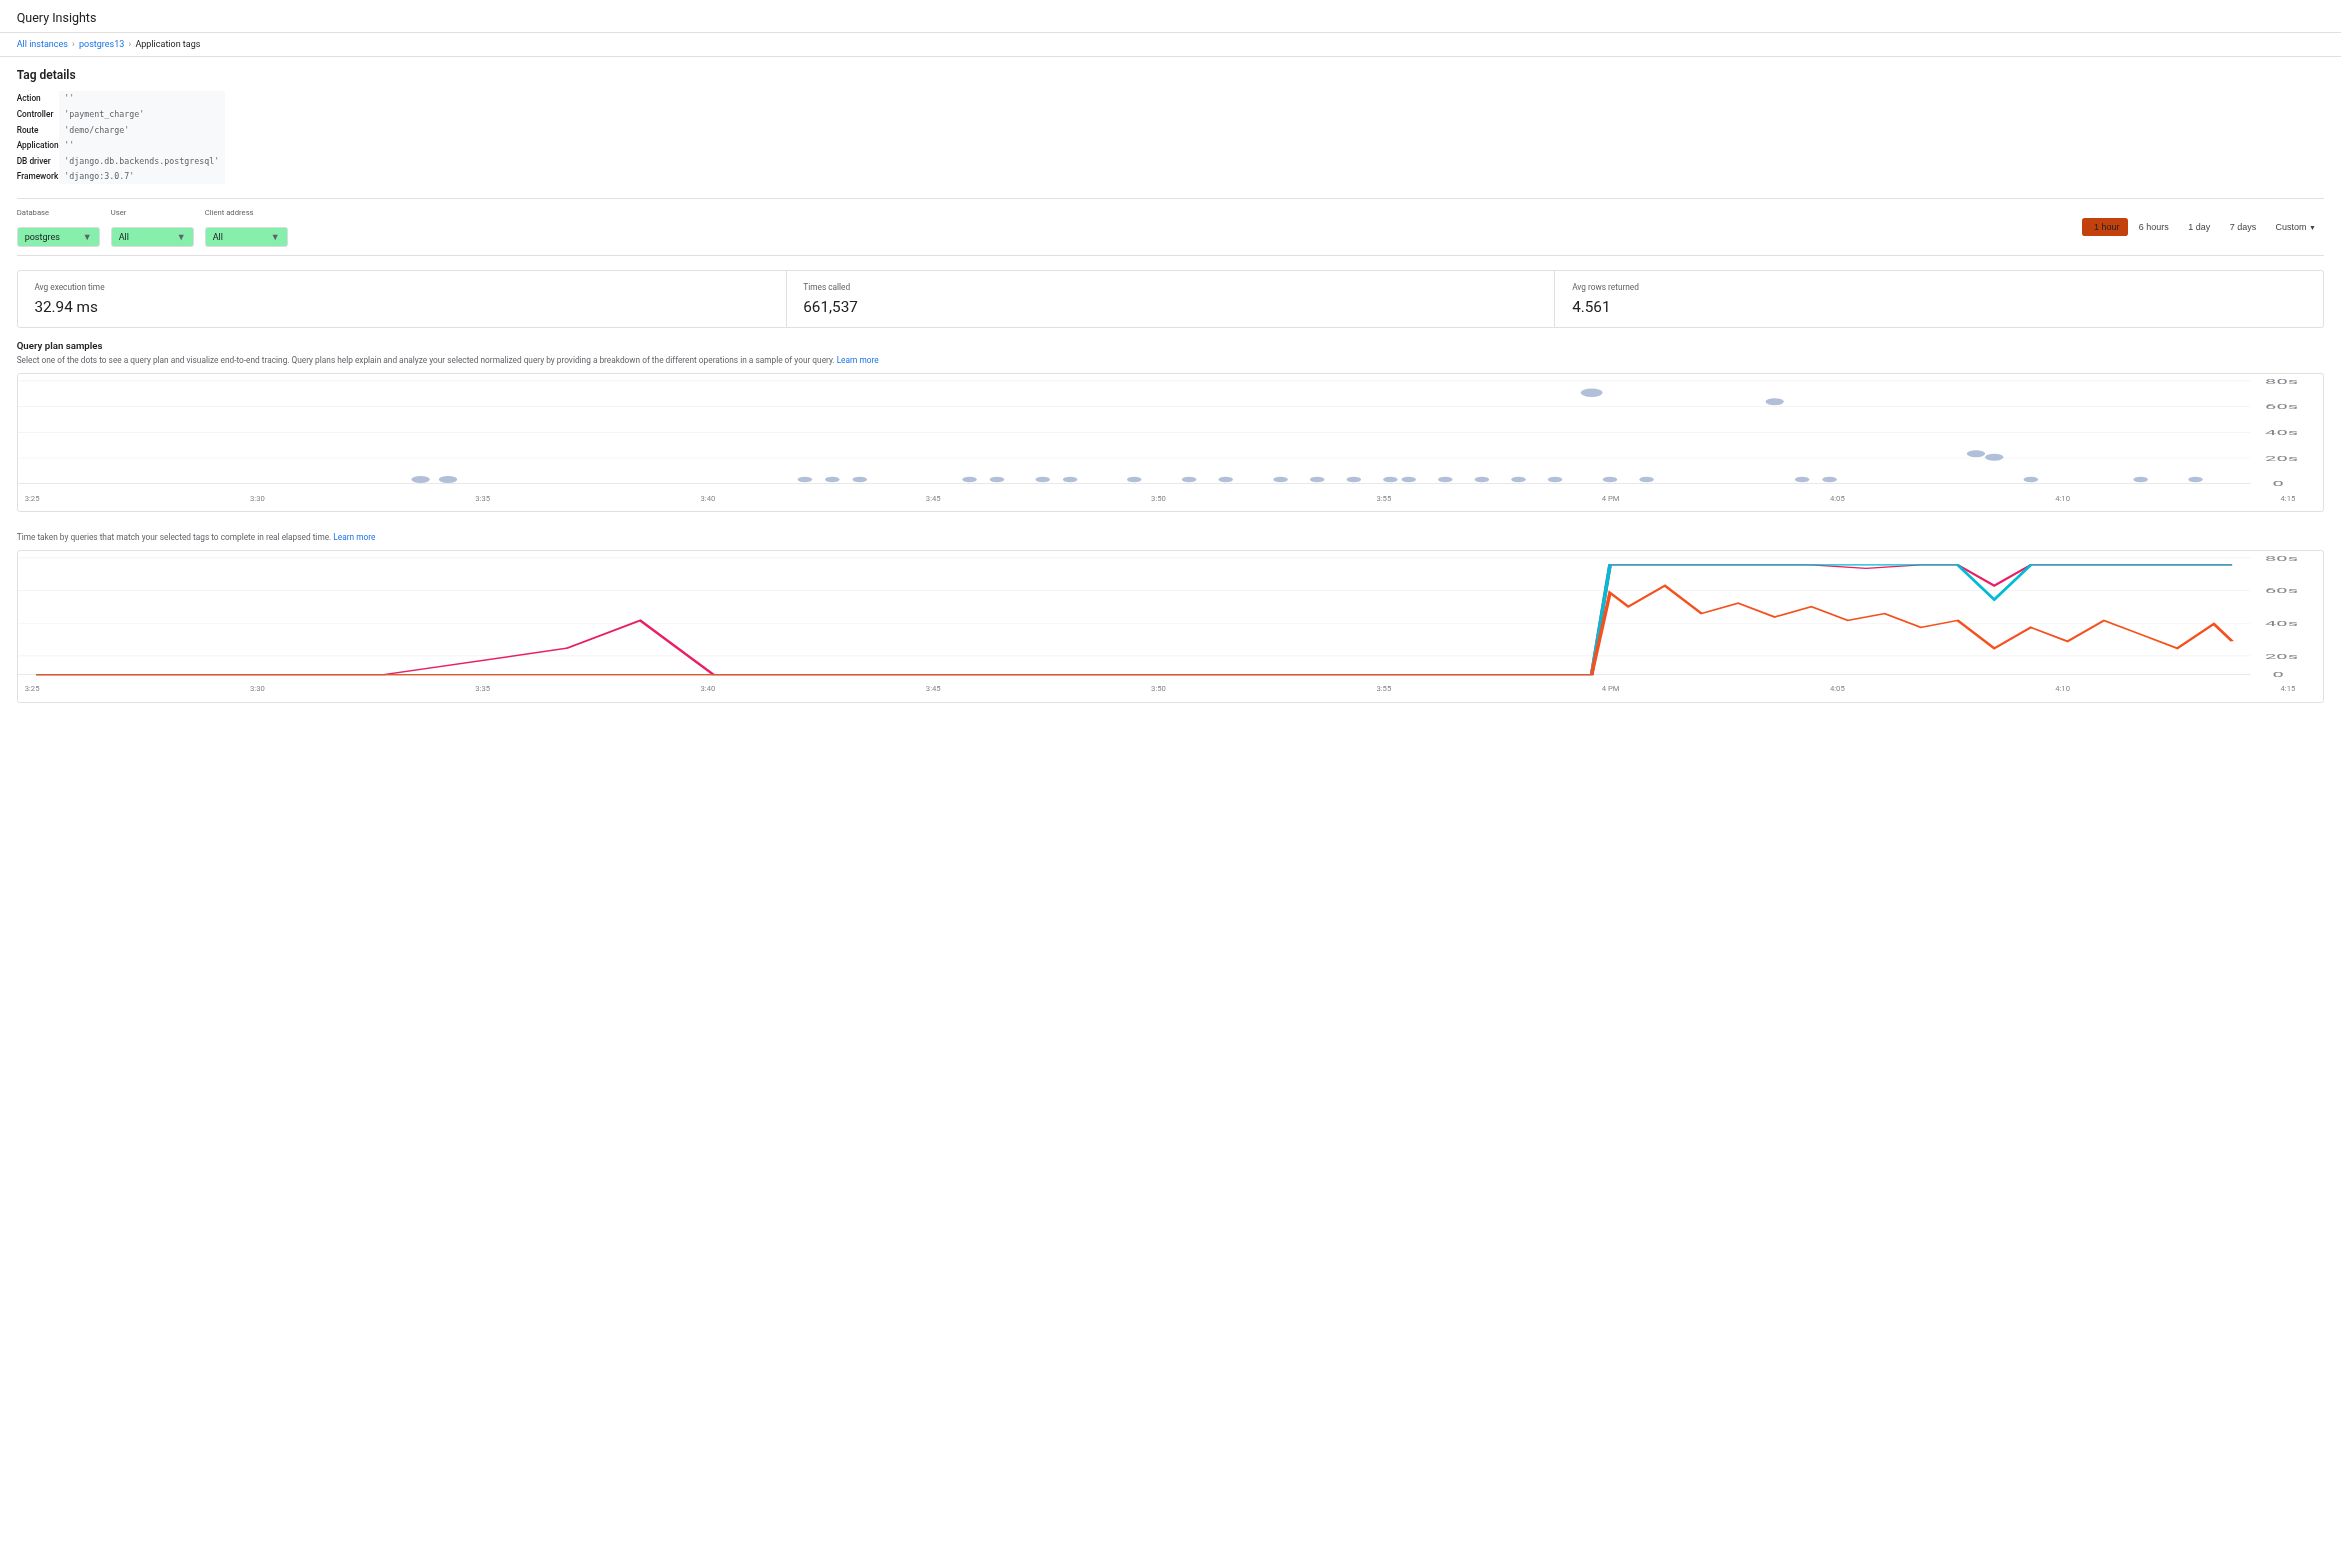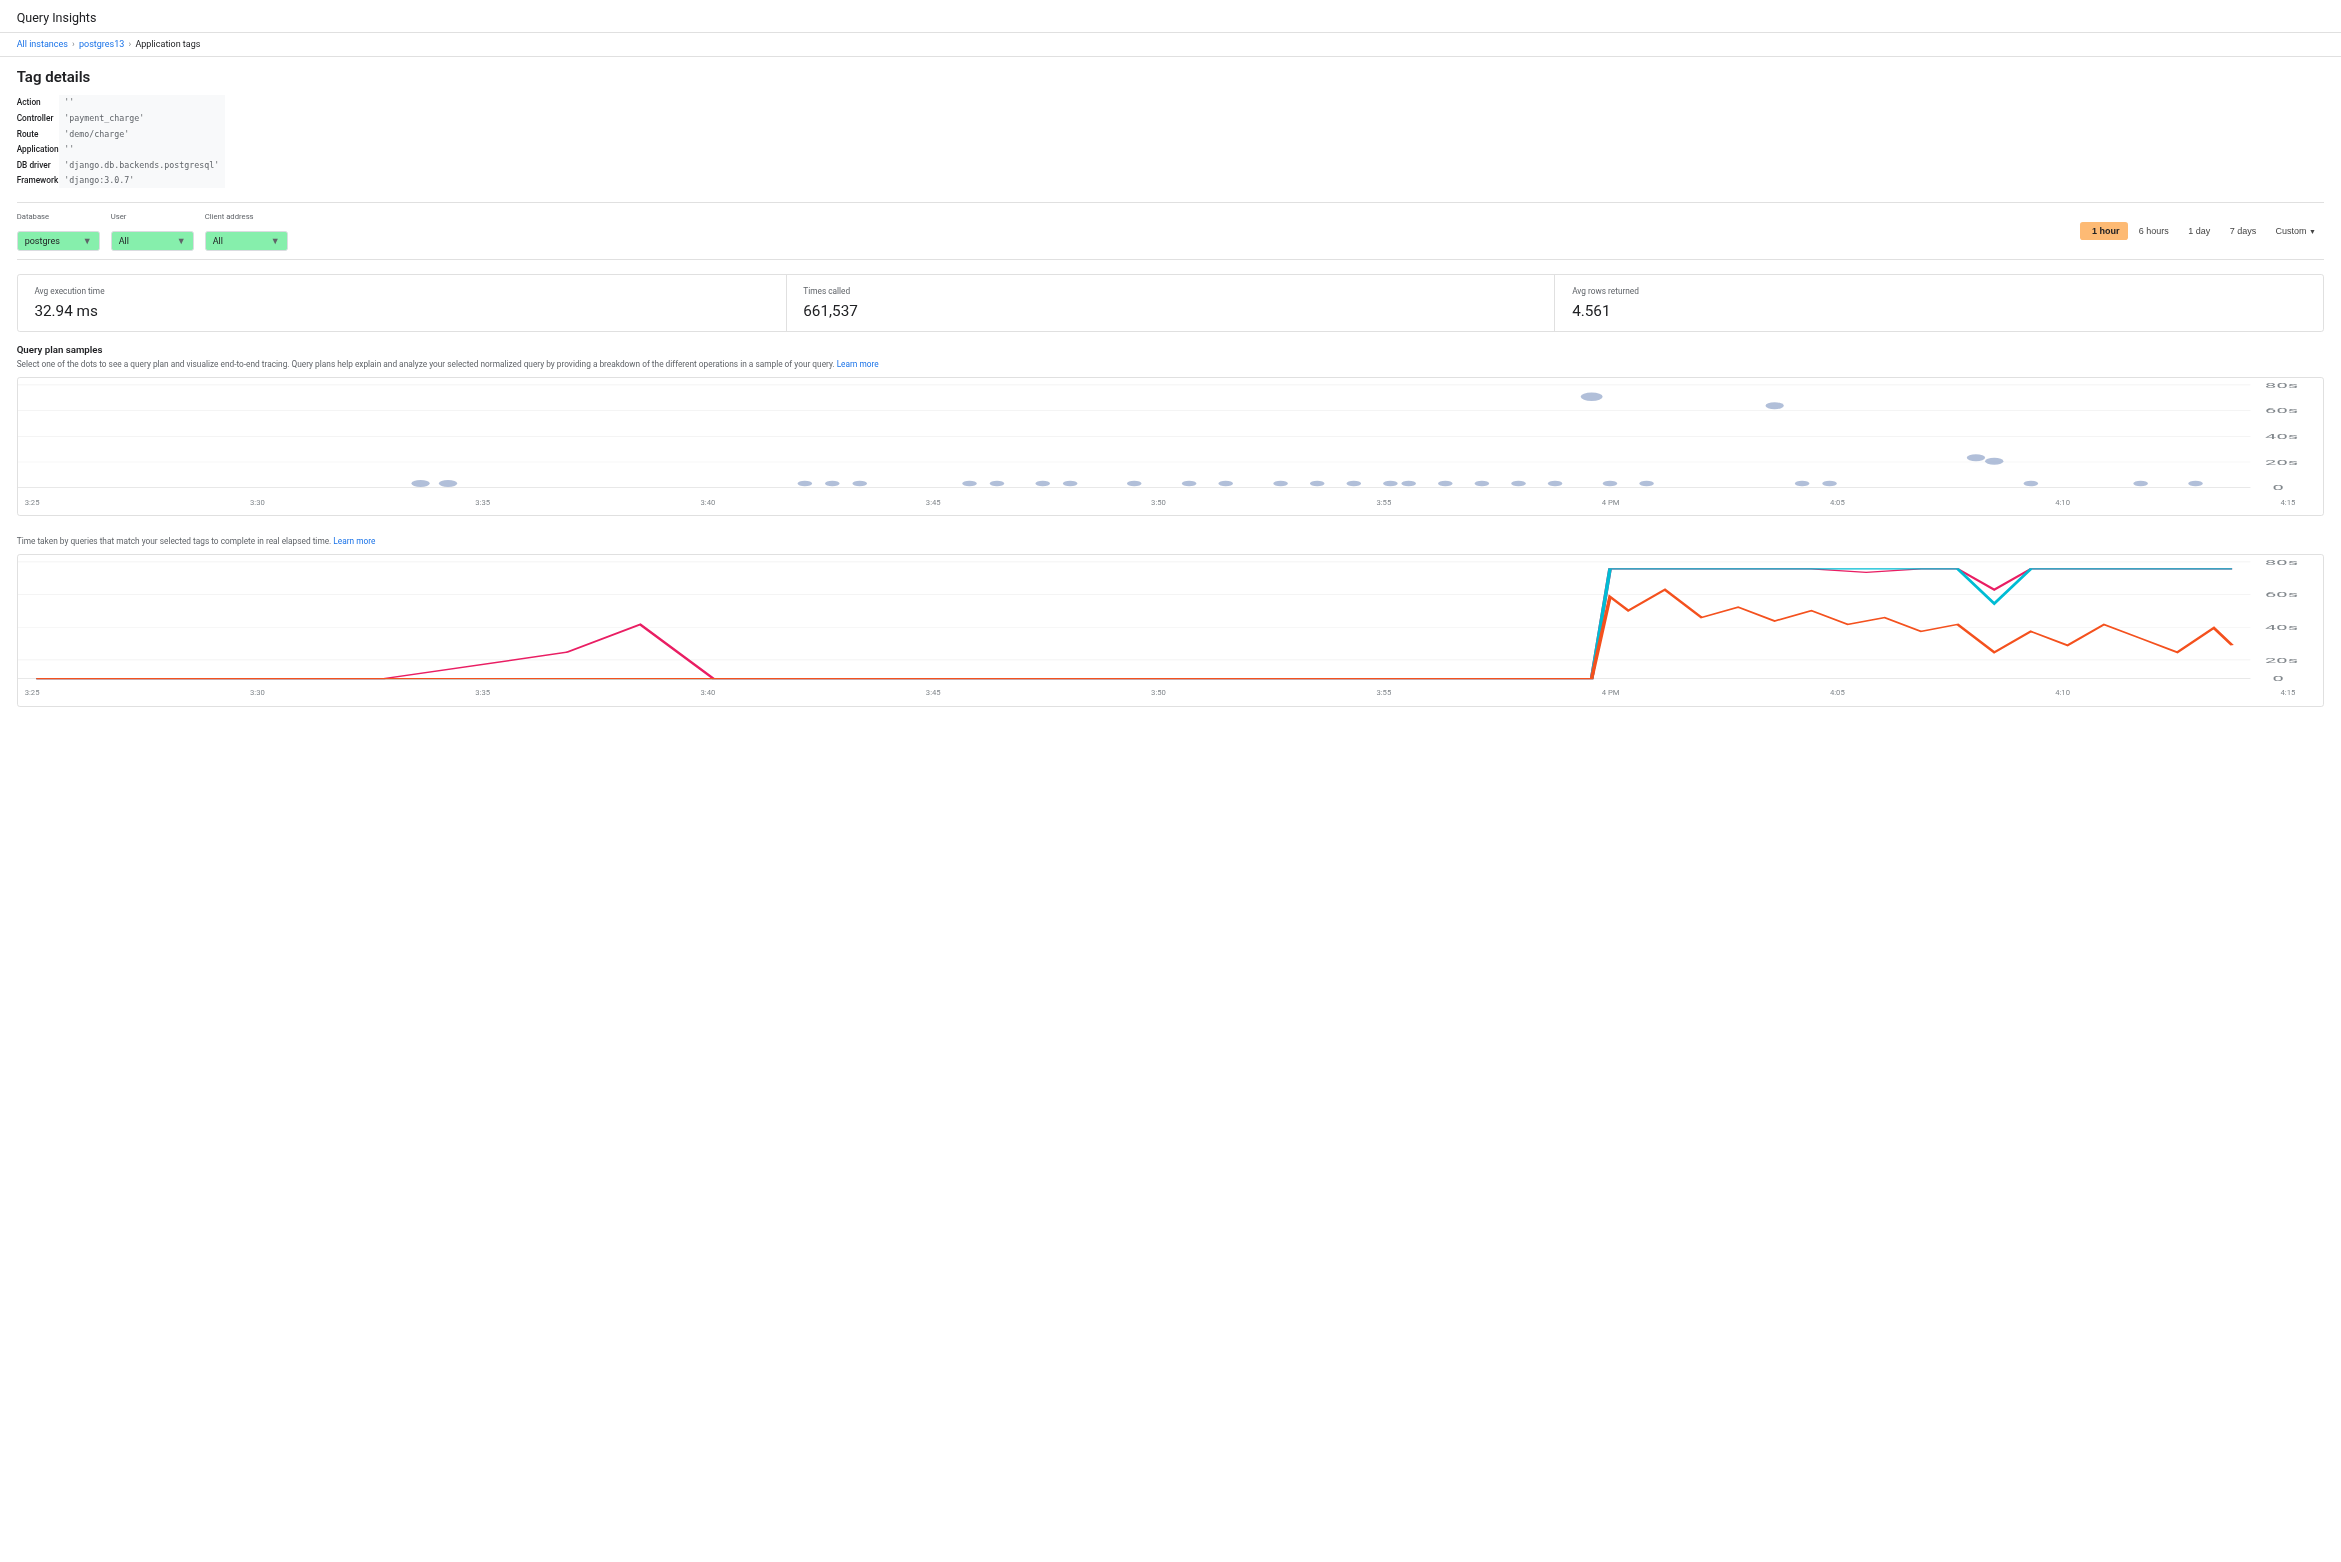--- a/index.html
+++ b/index.html
@@ -5,37 +5,37 @@
     * { box-sizing: border-box; margin: 0; padding: 0; }
     body { font-family: 'Google Sans', Roboto, Arial, sans-serif; font-size: 9px; color: #202124; background: #fff; }
     
     .breadcrumb { display: flex; align-items: center; padding: 7px 16.7px; font-size: 9px; color: #5f6368; border-bottom: 0.7px solid #e0e0e0; }
     .breadcrumb-sep { margin: 0 4.2px; color: #80868b; }
     .breadcrumb-link { color: #1a73e8; cursor: pointer; text-decoration: none; }
     .breadcrumb-current { color: #202124; }
     
     .content { padding: 11px 16.7px; }
     
-    .section-title { font-size: 15px; font-weight: 600; margin-bottom: 8.3px; color: #202124; }
+    .section-title { font-size: 12px; font-weight: 600; margin-bottom: 8.3px; color: #202124; }
     
     .tag-details { margin-bottom: 14px; }
     .tag-table { width: 195px; border-collapse: collapse; }
     .tag-table tr td { padding: 2.8px 0; font-size: 8.3px; }
     .tag-table tr td:first-child { font-weight: 500; color: #202124; width: 77px; vertical-align: top; }
     .tag-table tr td:last-child { color: #5f6368; background: #f8f9fa; padding: 1.4px 5.6px; font-family: monospace; font-size: 8.3px; }
     
     .filters-row { display: flex; align-items: center; gap: 11px; margin: 14px 0; padding: 8.3px 0; border-top: 0.7px solid #e0e0e0; border-bottom: 0.7px solid #e0e0e0; }
     .filter-group { display: flex; flex-direction: column; gap: 10px; }
     .filter-label { font-size: 7.7px; color: #5f6368; }
     .filter-select { display: flex; align-items: center; border: 0.7px solid #dadce0; border-radius: 2.8px; padding: 4.2px 7px; font-size: 9px; cursor: pointer; background: #86efac; min-width: 83px; gap: 5.6px; }
     .filter-select-arrow { margin-left: auto; color: #5f6368; }
     
     .time-buttons { margin-left: auto; display: flex; align-items: center; gap: 2.8px; }
     .time-btn { padding: 4.2px 8.3px; font-size: 9px; cursor: pointer; border: none; background: transparent; color: #444; border-radius: 2.8px; }
-    .time-btn.active { background: #fdba74; font-weight: 700; color: #202124; padding-left: 12px; }
+    .time-btn.active { background: #c2410c; font-weight: 400; color: #202124; padding-left: 12px; }
     
     .metrics-row { display: flex; gap: 0; border: 0.7px solid #e0e0e0; border-radius: 2.8px; margin-bottom: 12px; }
     .metric-card { flex: 1; padding: 11px 16.7px; border-right: 0.7px solid #e0e0e0; }
     .metric-card:last-child { border-right: none; }
     .metric-label { font-size: 8.3px; color: #5f6368; margin-bottom: 5.6px; }
     .metric-value { font-size: 15.3px; font-weight: 400; color: #202124; }
     
     .chart-section { margin-bottom: 19.5px; }
     .chart-title { font-size: 9.7px; font-weight: 600; margin-bottom: 4.2px; }
     .chart-subtitle { font-size: 8.3px; color: #5f6368; margin-bottom: 8.3px; }

